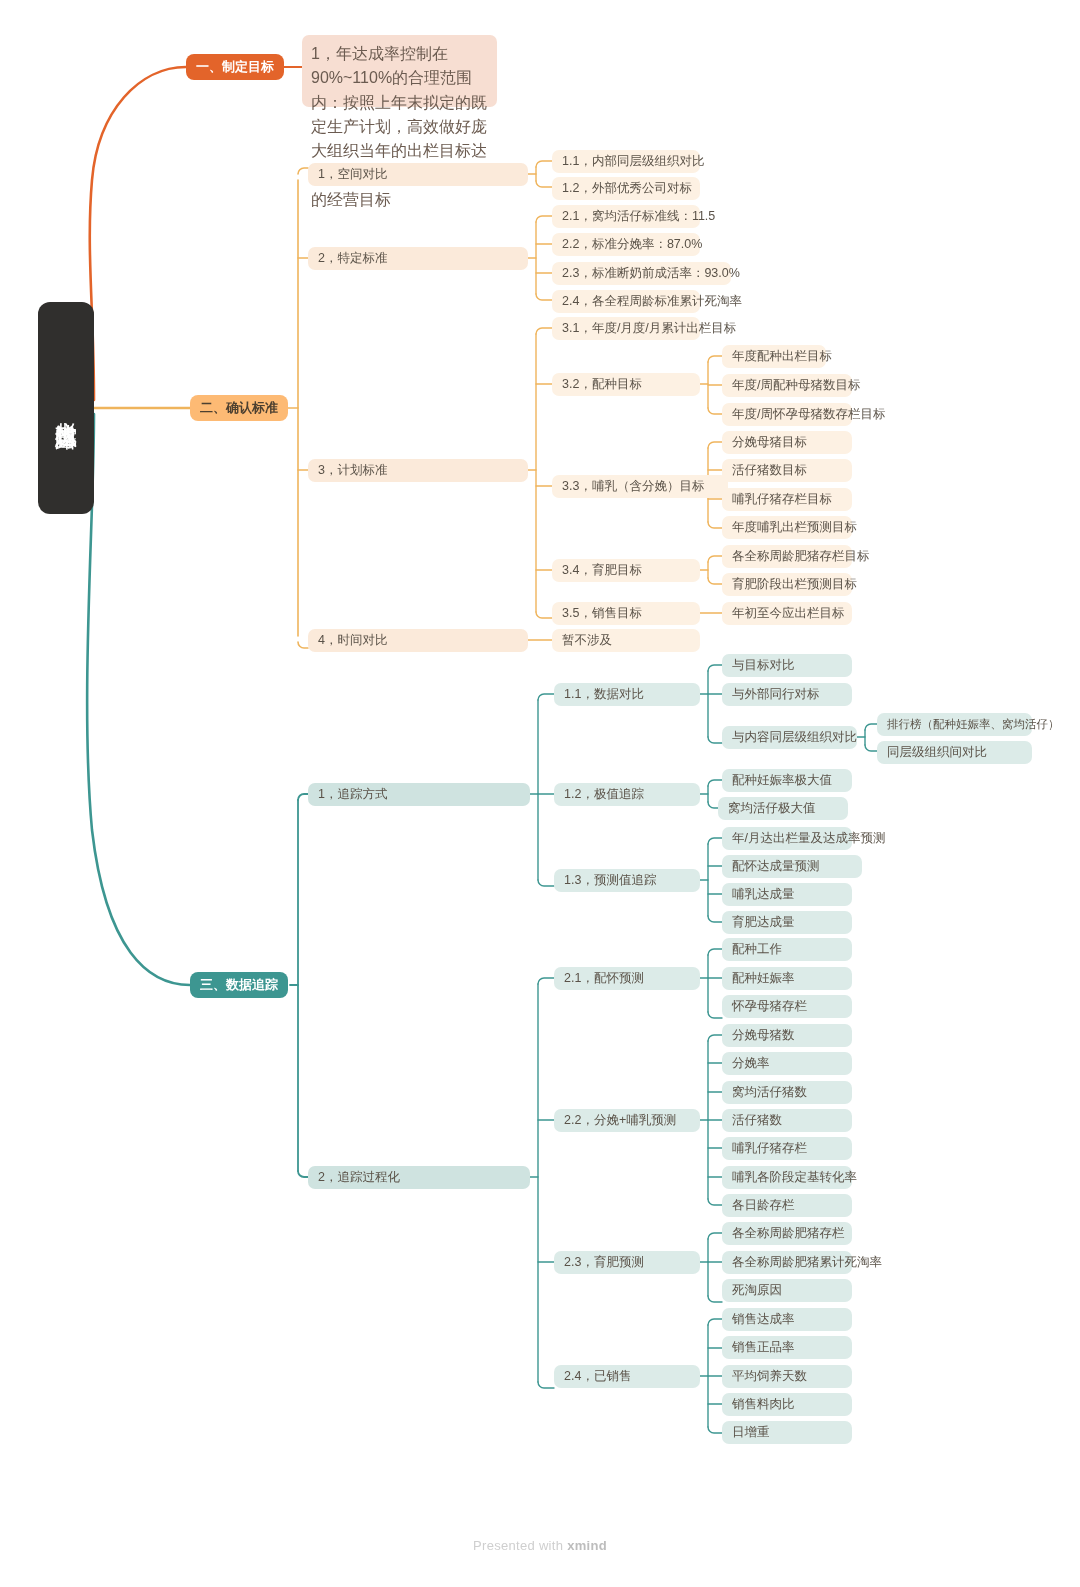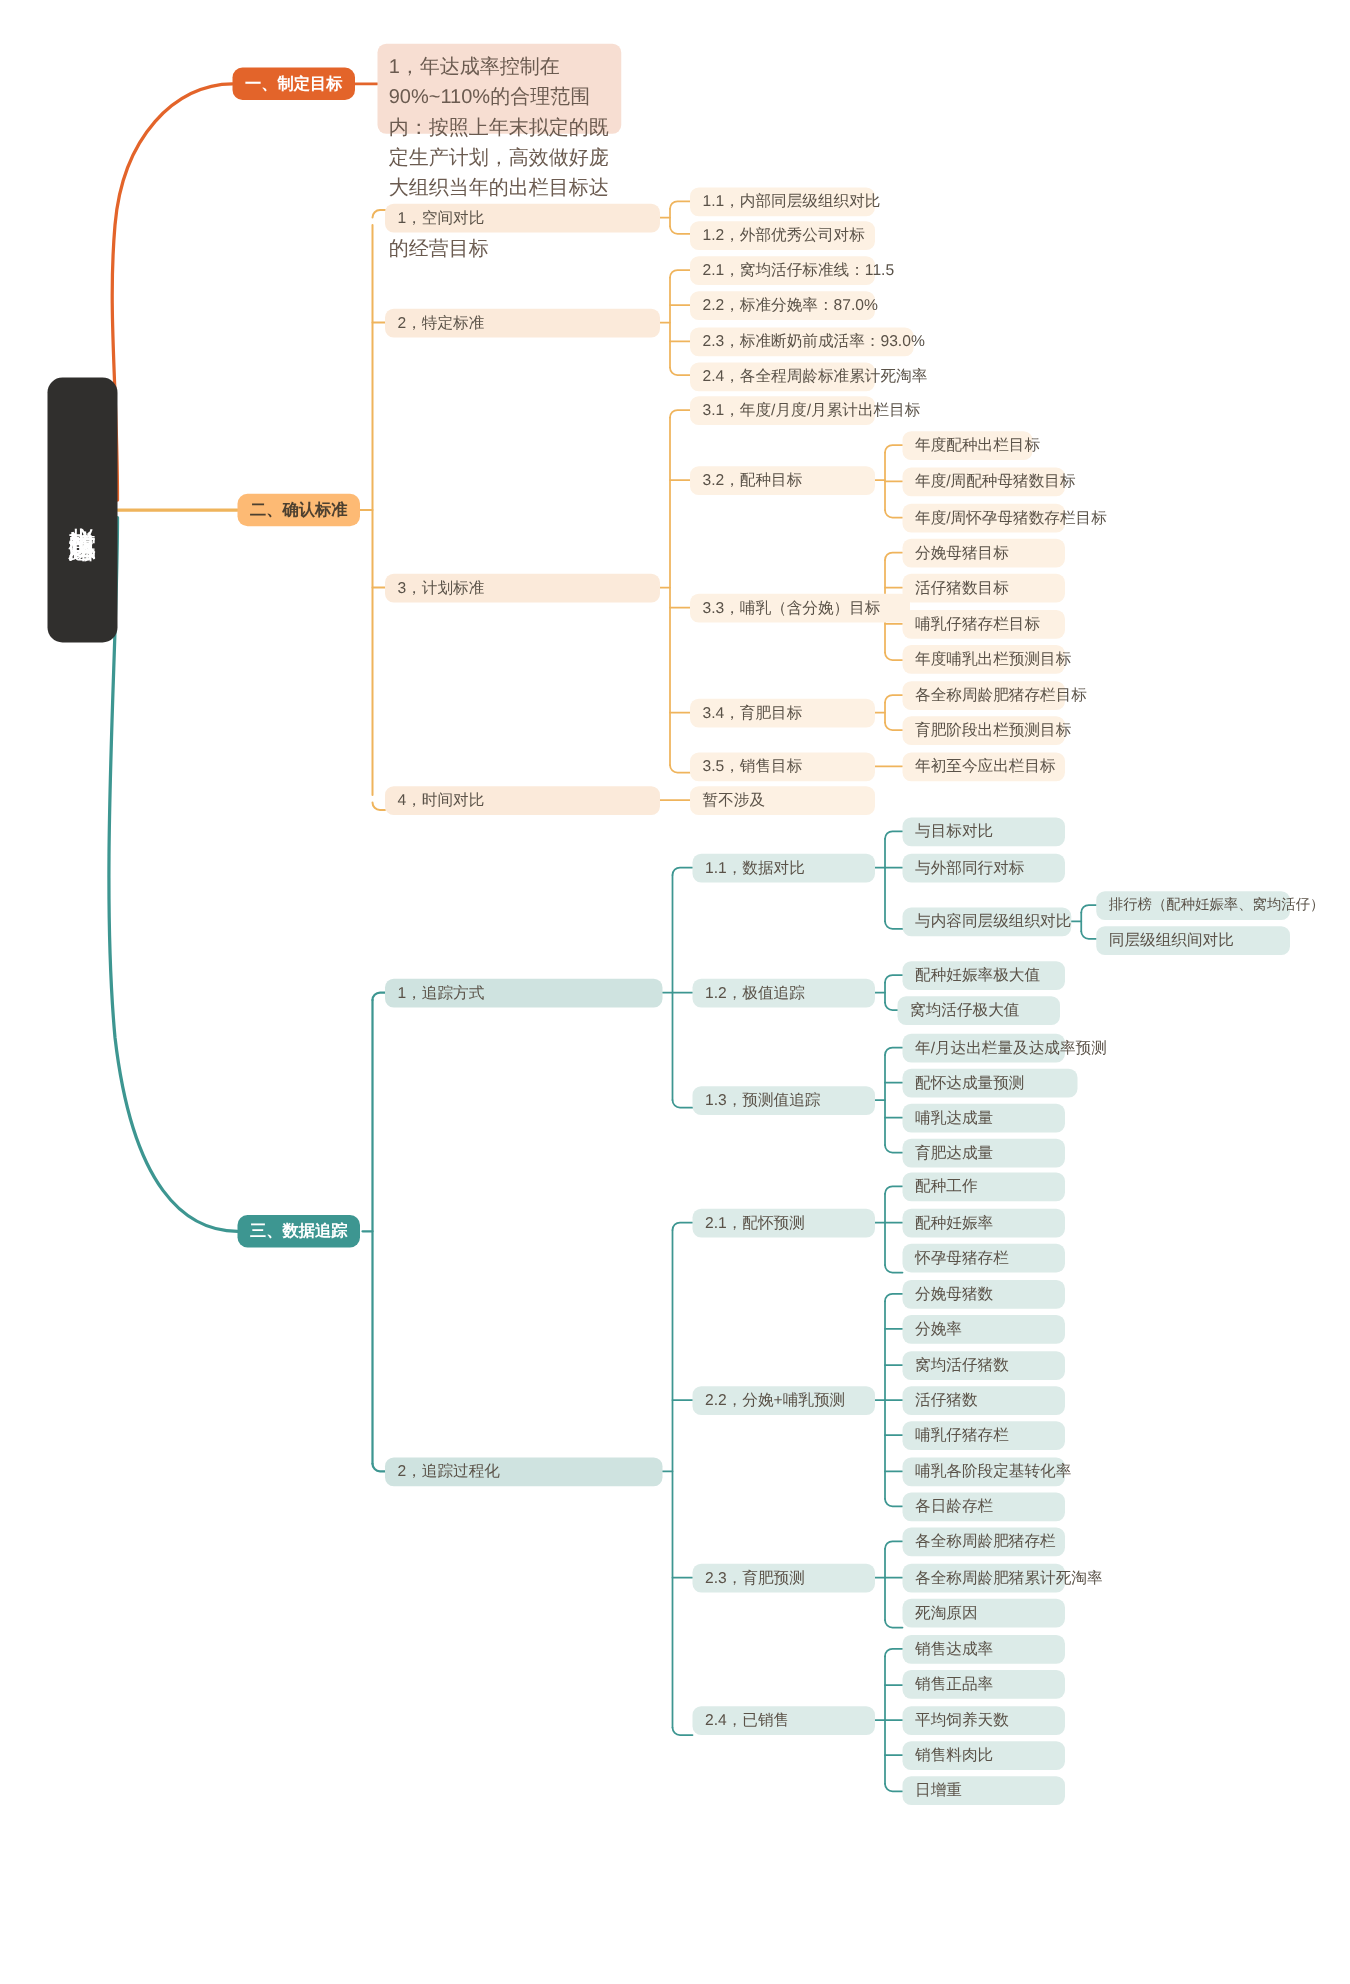--- a/index.html
+++ b/index.html
@@ -282,14 +282,17 @@
   <div class="node l4 teal" style="left:722px;top:1251px;width:130px;">各全称周龄肥猪累计死淘率</div>
   <div class="node l4 teal" style="left:722px;top:1279px;width:130px;">死淘原因</div>
 
   <div class="node l3 teal" style="left:554px;top:1365px;width:146px;">2.4，已销售</div>
   <div class="node l4 teal" style="left:722px;top:1308px;width:130px;">销售达成率</div>
   <div class="node l4 teal" style="left:722px;top:1336px;width:130px;">销售正品率</div>
   <div class="node l4 teal" style="left:722px;top:1365px;width:130px;">平均饲养天数</div>
   <div class="node l4 teal" style="left:722px;top:1393px;width:130px;">销售料肉比</div>
   <div class="node l4 teal" style="left:722px;top:1421px;width:130px;">日增重</div>
 
+  <div class="footer">
+    <span>Presented with </span><b>xmind</b>
+  </div>
 
 </div>
 
 </body></html>

